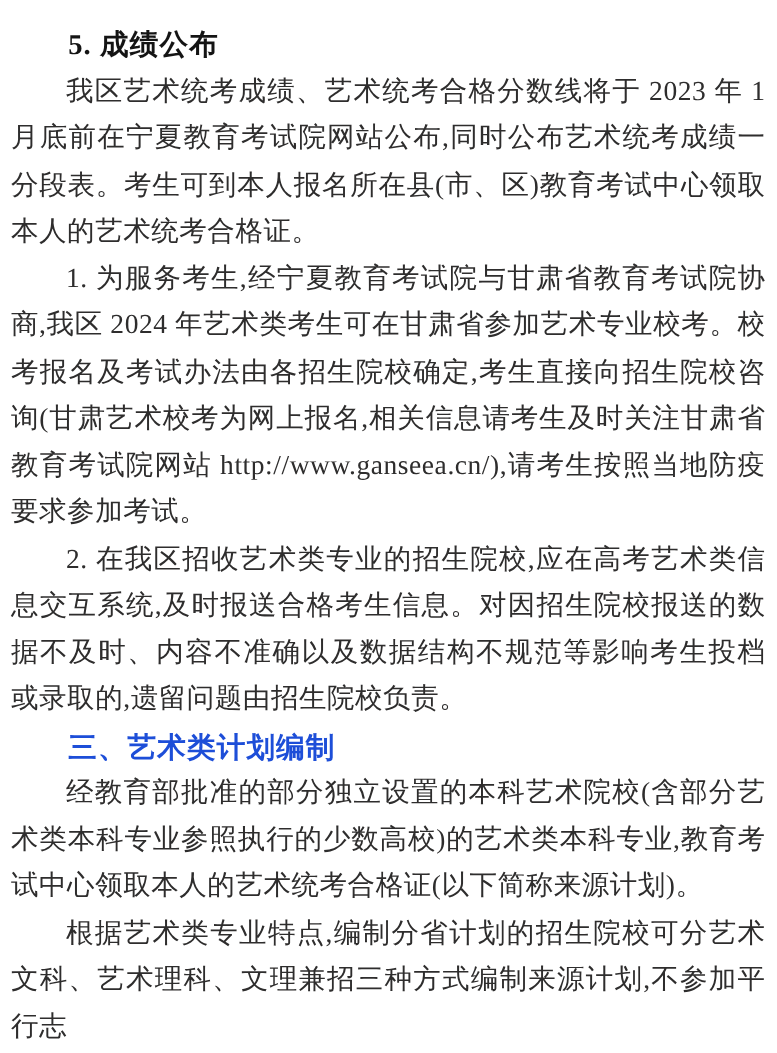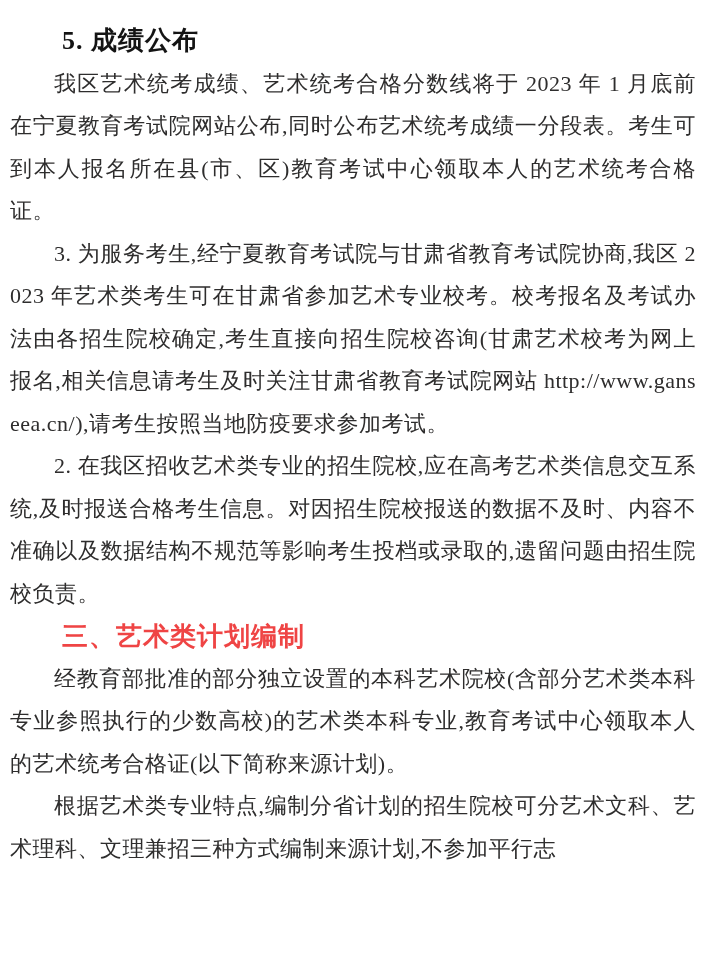--- a/index.html
+++ b/index.html
@@ -14,21 +14,21 @@
     background: #ffffff;
     overflow: hidden;
     box-sizing: border-box;
     font-family: "Liberation Serif", "DejaVu Serif", serif;
   }
   .content {
     padding: 20px 10px 0 10px;
   }
   .para {
     margin: 0;
-    font-size: 22px;
+    font-size: 25px;
     line-height: 42.5px;
     text-align: justify;
     text-indent: 2em;
     color: #2e2d2d;
     letter-spacing: 0.5px;
     word-break: break-all;
   }
   .heading-kai {
     margin: 0;
     font-size: 26px;
@@ -37,31 +37,31 @@
     font-weight: bold;
     color: #141414;
     letter-spacing: 1px;
   }
   .heading-hei {
     margin: 0;
     font-size: 26px;
     line-height: 42.5px;
     text-indent: 2em;
     font-weight: bold;
-    color: #ef4444;
+    color: #1d4ed8;
     font-family: "Liberation Sans", "DejaVu Sans", sans-serif;
     letter-spacing: 1px;
   }
 </style>
 </head>
 <body>
 
 <div class="page">
   <div class="content">
     <p class="heading-kai">5. 成绩公布</p>
     <p class="para">我区艺术统考成绩、艺术统考合格分数线将于 2023 年 1 月底前在宁夏教育考试院网站公布,同时公布艺术统考成绩一分段表。考生可到本人报名所在县(市、区)教育考试中心领取本人的艺术统考合格证。</p>
-    <p class="para">3. 为服务考生,经宁夏教育考试院与甘肃省教育考试院协商,我区 2023 年艺术类考生可在甘肃省参加艺术专业校考。校考报名及考试办法由各招生院校确定,考生直接向招生院校咨询(甘肃艺术校考为网上报名,相关信息请考生及时关注甘肃省教育考试院网站 http://www.ganseea.cn/),请考生按照当地防疫要求参加考试。</p>
+    <p class="para">1. 为服务考生,经宁夏教育考试院与甘肃省教育考试院协商,我区 2024 年艺术类考生可在甘肃省参加艺术专业校考。校考报名及考试办法由各招生院校确定,考生直接向招生院校咨询(甘肃艺术校考为网上报名,相关信息请考生及时关注甘肃省教育考试院网站 http://www.ganseea.cn/),请考生按照当地防疫要求参加考试。</p>
     <p class="para">2. 在我区招收艺术类专业的招生院校,应在高考艺术类信息交互系统,及时报送合格考生信息。对因招生院校报送的数据不及时、内容不准确以及数据结构不规范等影响考生投档或录取的,遗留问题由招生院校负责。</p>
     <p class="heading-hei">三、艺术类计划编制</p>
     <p class="para">经教育部批准的部分独立设置的本科艺术院校(含部分艺术类本科专业参照执行的少数高校)的艺术类本科专业,教育考试中心领取本人的艺术统考合格证(以下简称来源计划)。</p>
     <p class="para">根据艺术类专业特点,编制分省计划的招生院校可分艺术文科、艺术理科、文理兼招三种方式编制来源计划,不参加平行志</p>
   </div>
 </div>
 
 </body></html>

